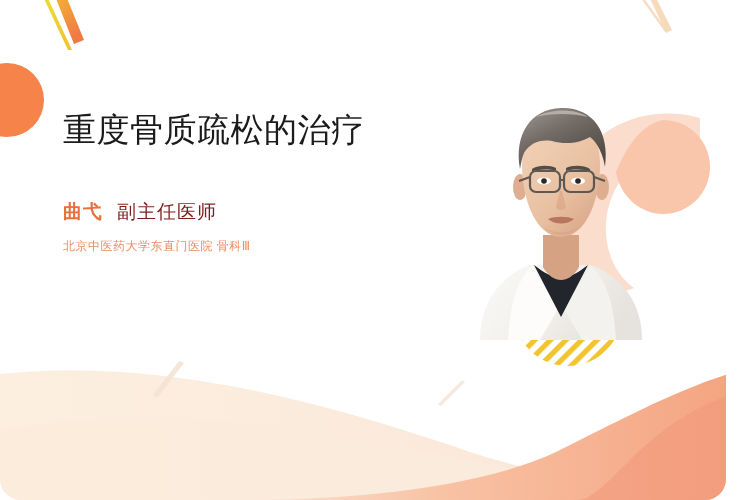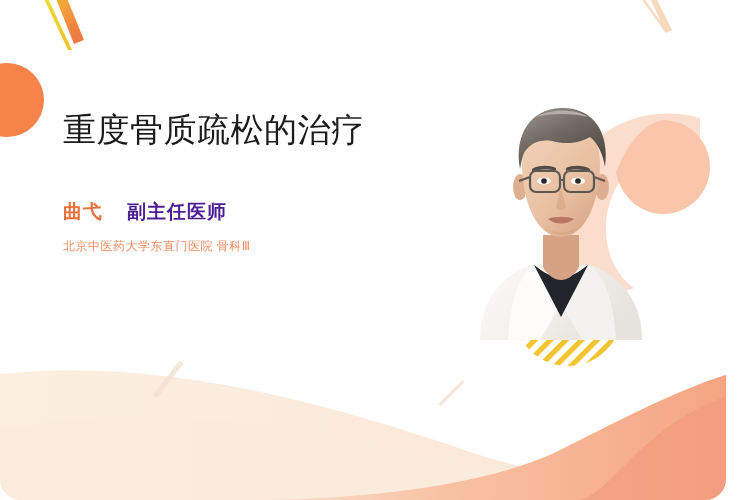--- a/index.html
+++ b/index.html
@@ -50,33 +50,33 @@
     letter-spacing: 0.5px;
     color: #1b1b1b;
     font-weight: 400;
     max-width: 340px;
     margin: 0;
   }
   .doctor-line {
     margin-top: 48px;
     display: flex;
     align-items: baseline;
-    gap: 24px;
+    gap: 14px;
     white-space: nowrap;
   }
   .doctor-name {
     font-size: 19px;
     font-weight: 700;
     color: #E8703A;
     letter-spacing: 1px;
   }
   .doctor-rank {
     font-size: 19px;
-    font-weight: 700;
-    color: #4c1d95;
+    font-weight: 400;
+    color: #7f1d1d;
     letter-spacing: 1px;
   }
   .hospital-line {
     margin-top: 13px;
     font-size: 12px;
     font-weight: 400;
     color: #F08B60;
     letter-spacing: 0.5px;
     white-space: nowrap;
   }

